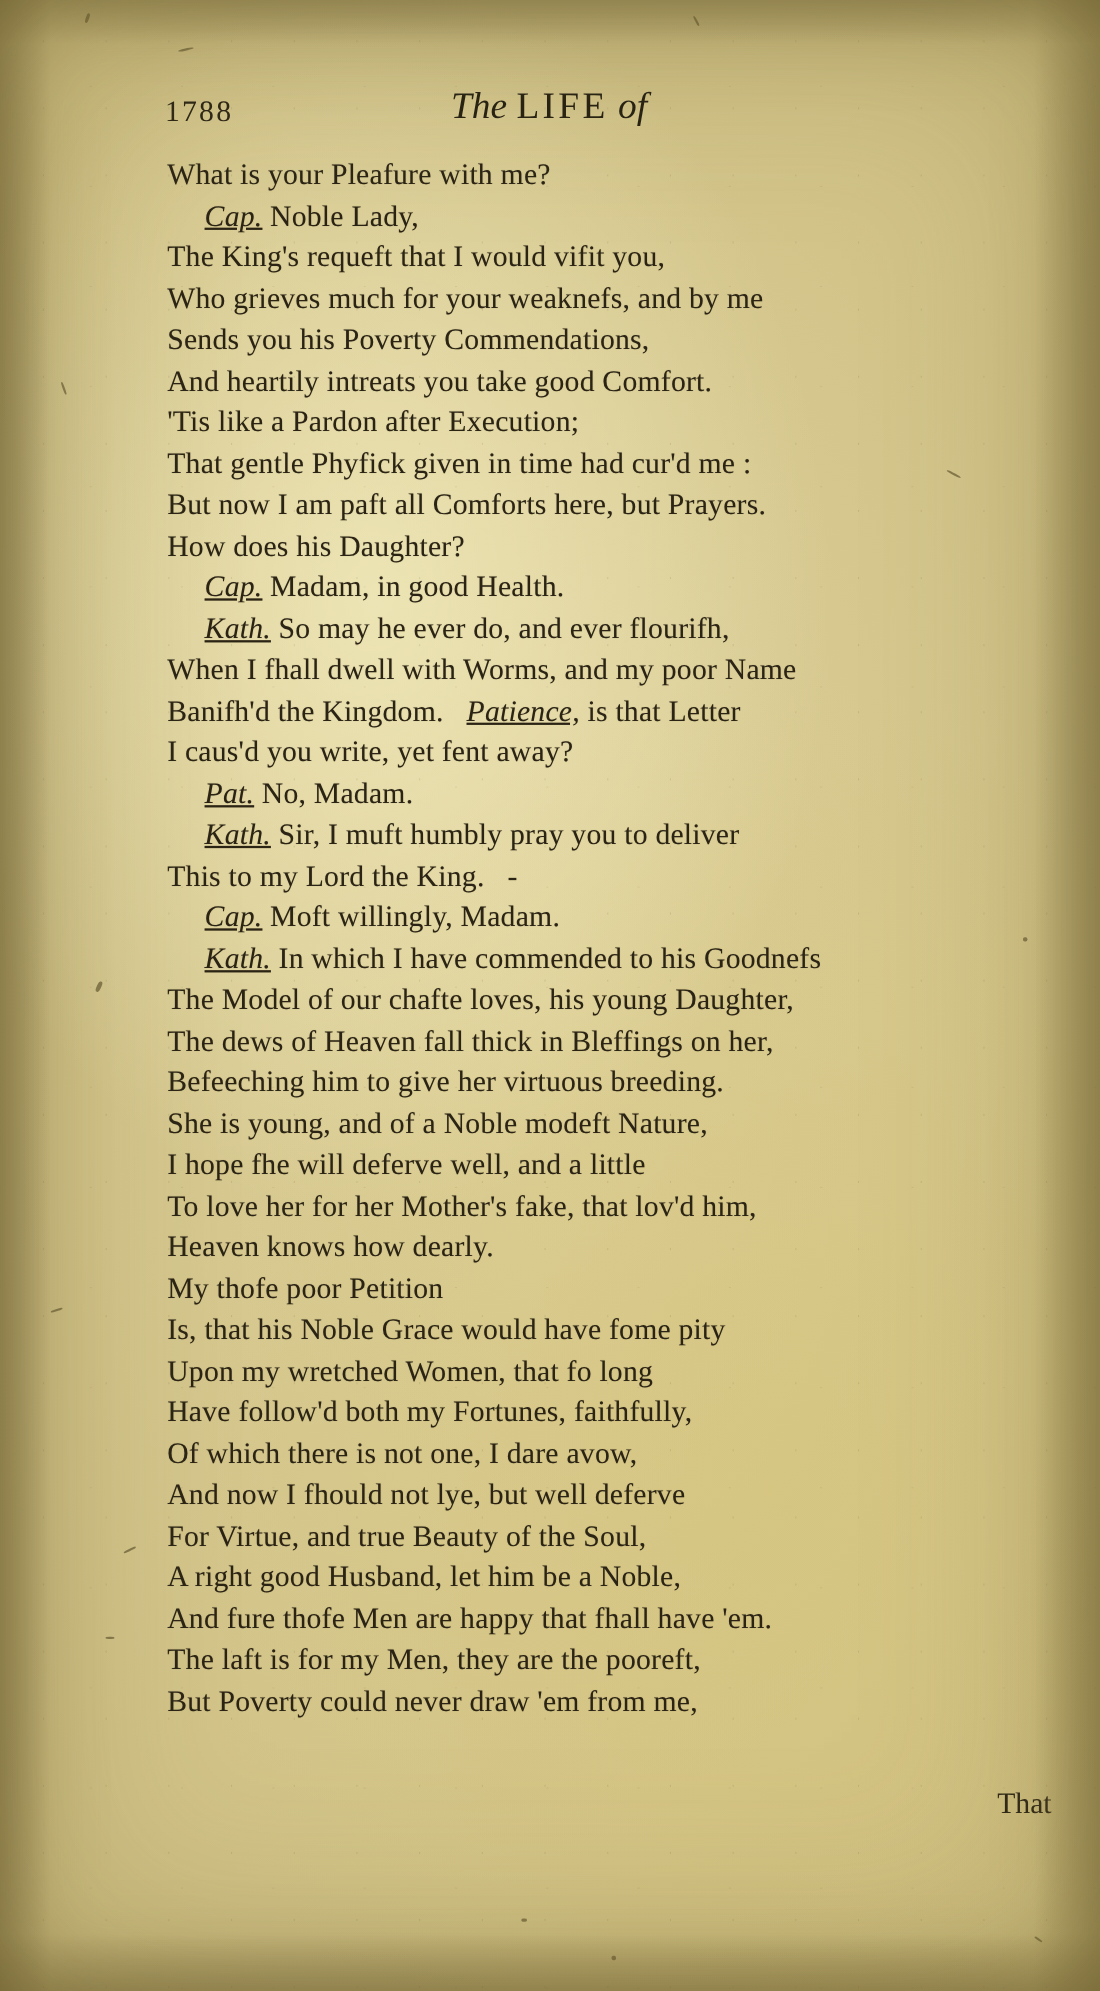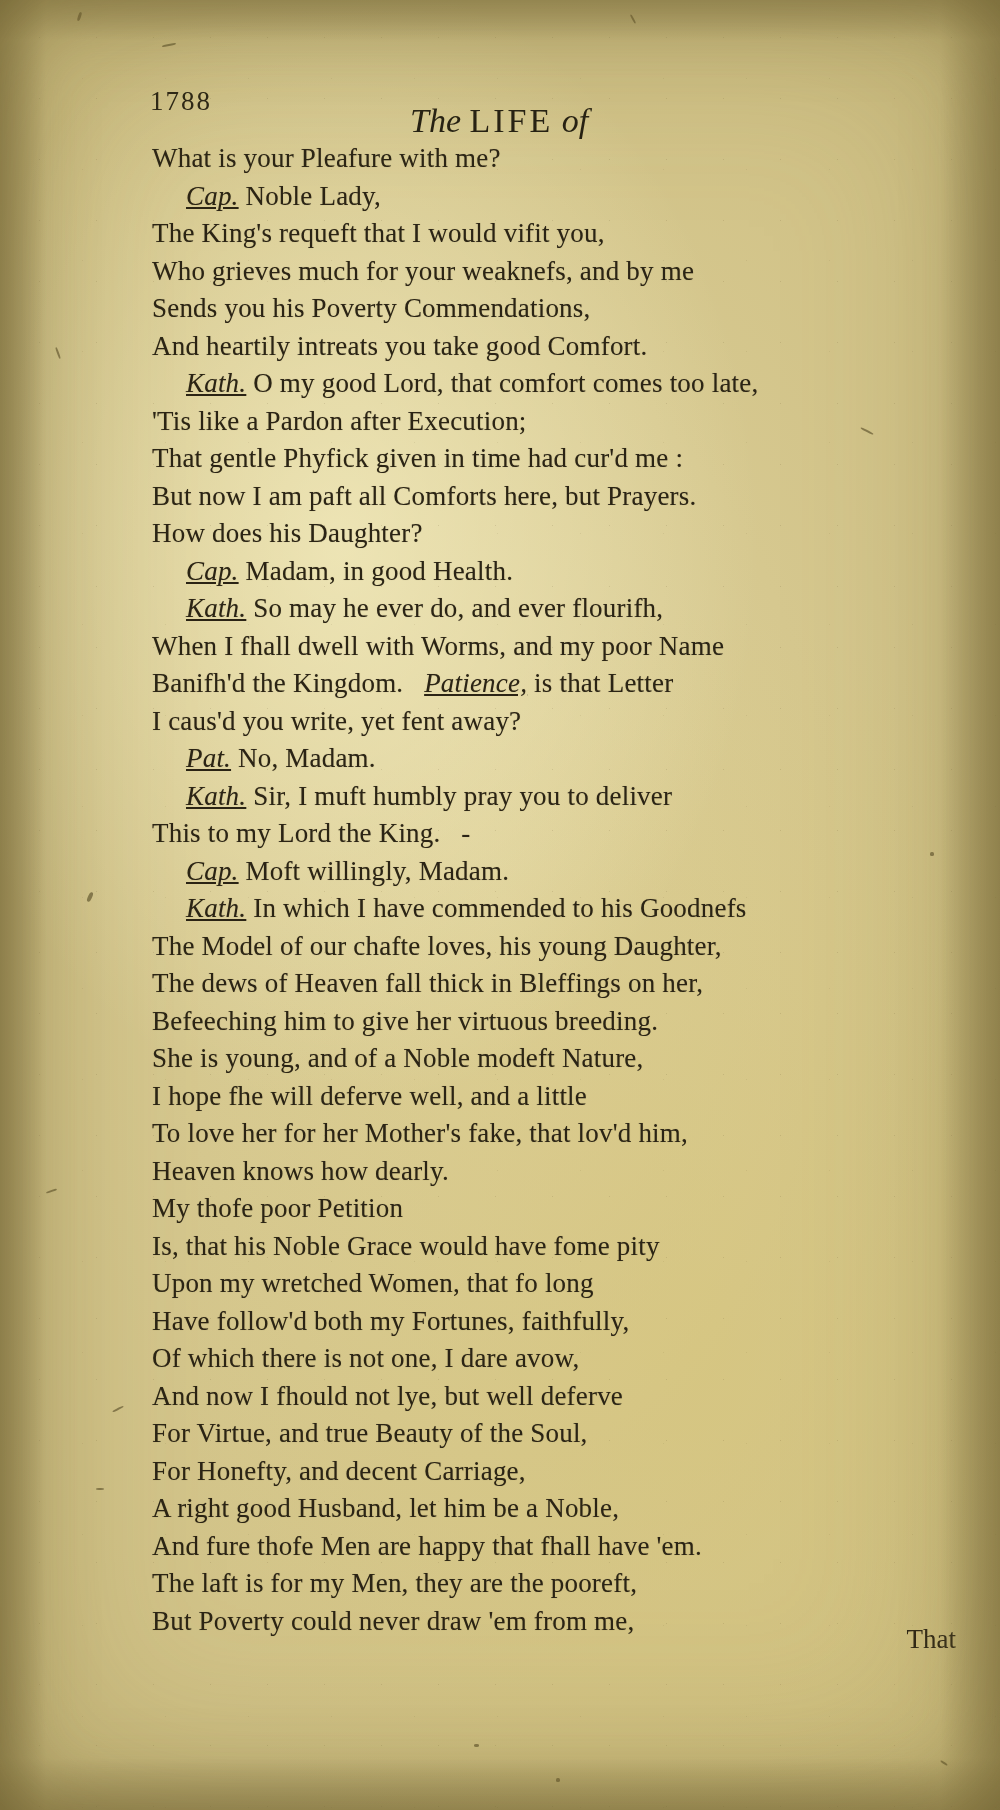--- a/index.html
+++ b/index.html
@@ -94,21 +94,20 @@
     letter-spacing: 2px;
     color: #2a2415;
   }
   .running-title {
     position: absolute;
     left: 260px;
     top: 0;
     font-size: 34px;
     color: #241f12;
     white-space: nowrap;
-    margin-top: 24px;
   }
   .running-title .ital {
     font-style: italic;
   }
   .running-title .caps {
     letter-spacing: 3px;
   }
 
   .lines {
     position: absolute;
@@ -164,21 +163,20 @@
       </div>
     </div>
 
     <div class="lines">
       <div class="line">What is your Pleafure with me?</div>
       <div class="line indent"><span class="sp">Cap.</span> Noble Lady,</div>
       <div class="line">The King's requeft that I would vifit you,</div>
       <div class="line">Who grieves much for your weaknefs, and by me</div>
       <div class="line">Sends you his Poverty Commendations,</div>
       <div class="line">And heartily intreats you take good Comfort.</div>
-      <div class="line indent"><span class="sp">Kath.</span> O my good Lord, that comfort comes too late,</div>
       <div class="line">'Tis like a Pardon after Execution;</div>
       <div class="line">That gentle Phyfick given in time had cur'd me :</div>
       <div class="line">But now I am paft all Comforts here, but Prayers.</div>
       <div class="line">How does his Daughter?</div>
       <div class="line indent"><span class="sp">Cap.</span> Madam, in good Health.</div>
       <div class="line indent"><span class="sp">Kath.</span> So may he ever do, and ever flourifh,</div>
       <div class="line">When I fhall dwell with Worms, and my poor Name</div>
       <div class="line">Banifh'd the Kingdom.   <span class="sp">Patience,</span> is that Letter</div>
       <div class="line">I caus'd you write, yet fent away?</div>
       <div class="line indent"><span class="sp">Pat.</span> No, Madam.</div>
@@ -193,21 +191,20 @@
       <div class="line">I hope fhe will deferve well, and a little</div>
       <div class="line">To love her for her Mother's fake, that lov'd him,</div>
       <div class="line">Heaven knows how dearly.</div>
       <div class="line">My thofe poor Petition</div>
       <div class="line">Is, that his Noble Grace would have fome pity</div>
       <div class="line">Upon my wretched Women, that fo long</div>
       <div class="line">Have follow'd both my Fortunes, faithfully,</div>
       <div class="line">Of which there is not one, I dare avow,</div>
       <div class="line">And now I fhould not lye, but well deferve</div>
       <div class="line">For Virtue, and true Beauty of the Soul,</div>
-      <div class="line">For Honefty, and decent Carriage,</div>
       <div class="line">A right good Husband, let him be a Noble,</div>
       <div class="line">And fure thofe Men are happy that fhall have 'em.</div>
       <div class="line">The laft is for my Men, they are the pooreft,</div>
       <div class="line">But Poverty could never draw 'em from me,</div>
     </div>
 
     <div class="catchword">That</div>
   </div>
 
   <span class="mark" style="left:78px; top:12px; width:3px; height:9px; transform:rotate(18deg);"></span>

